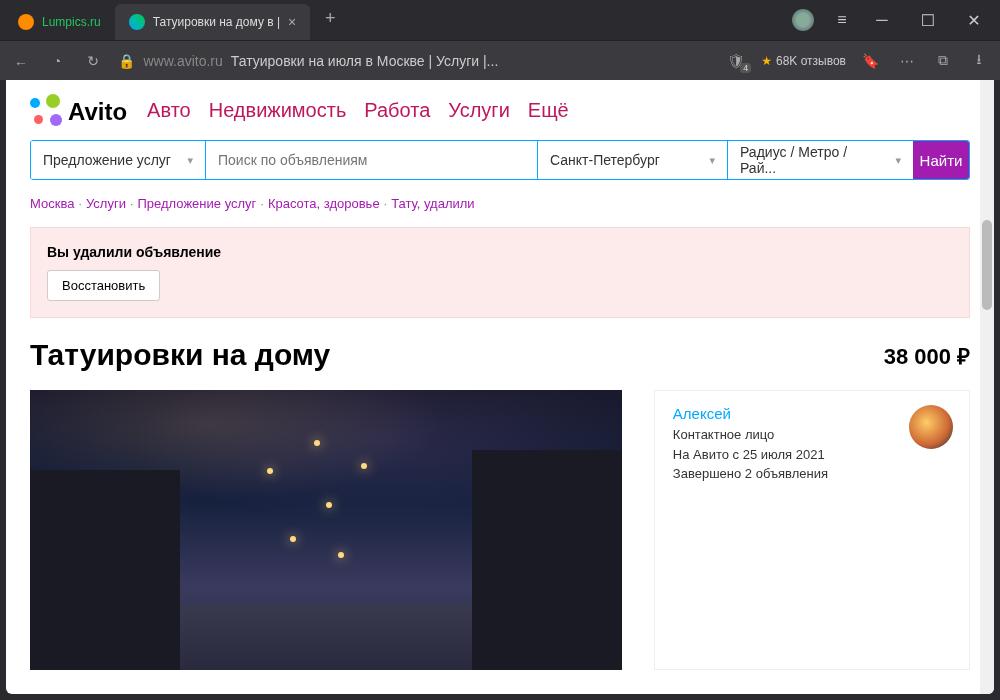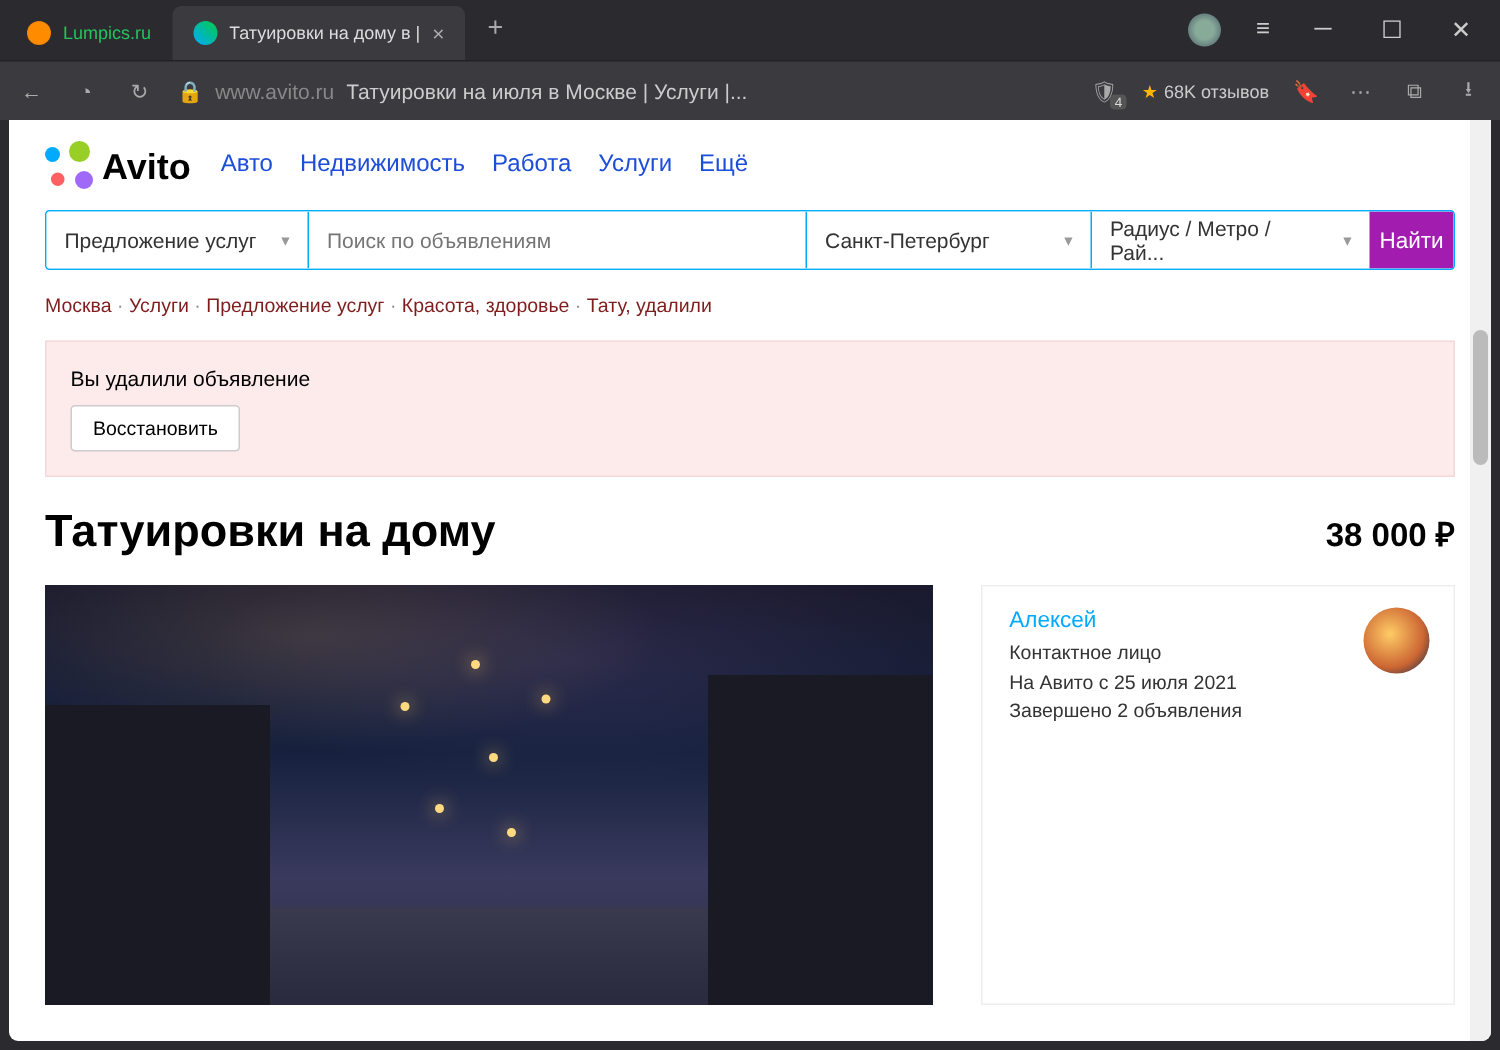--- a/index.html
+++ b/index.html
@@ -32,35 +32,35 @@
 .logo-row{display:flex;align-items:center;gap:20px;margin-bottom:14px}
 .logo{display:flex;align-items:flex-end;gap:6px}
 .logo-dots{width:32px;height:32px;position:relative}
 .logo-dots span{position:absolute;border-radius:50%}
 .d1{width:10px;height:10px;background:#0af;left:0;top:4px}
 .d2{width:14px;height:14px;background:#97cf26;right:2px;top:0}
 .d3{width:9px;height:9px;background:#ff6163;left:4px;bottom:2px}
 .d4{width:12px;height:12px;background:#a169f7;right:0;bottom:0}
 .logo-text{font-size:24px;font-weight:bold;color:#000}
 .nav{display:flex;gap:18px}
-.nav a{color:#1d4ed8;font-size:16px;text-decoration:none}
+.nav a{color:#be185d;font-size:20px;text-decoration:none}
 .searchbar{display:flex;border:1px solid #0af;border-radius:3px;overflow:hidden;height:40px}
 .sb-seg{border-right:1px solid #0af;display:flex;align-items:center;padding:0 12px;font-size:14px;color:#333;background:#fff}
 .sb-seg.sel{justify-content:space-between;gap:10px}
 .sb-seg input{border:none;outline:none;font-size:14px;width:100%}
 .sb-seg .chev{color:#999;font-size:11px}
 .sb-cat{width:175px}
 .sb-search{flex:1}
 .sb-city{width:190px}
 .sb-radius{width:185px;border-right:none}
 .sb-btn{background:#a21caf;color:#fff;border:none;width:56px;font-size:15px;cursor:pointer}
 .crumbs{margin:16px 0;font-size:13px;color:#8c8c8c}
-.crumbs span{color:#7f1d1d}
+.crumbs span{color:#a21caf}
 .notice{background:#fdeaea;border:1px solid #f5d9d9;padding:16px;margin-bottom:20px}
-.notice-title{font-weight:normal;font-size:14px;color:#000;margin-bottom:10px}
+.notice-title{font-weight:bold;font-size:14px;color:#000;margin-bottom:10px}
 .notice-btn{background:#fff;border:1px solid #ccc;padding:7px 14px;font-size:13px;border-radius:3px;cursor:pointer}
 .item-hdr{display:flex;justify-content:space-between;align-items:center;margin:8px 0 18px}
 .item-title{font-size:30px;font-weight:bold;color:#000}
 .item-price{font-size:22px;font-weight:bold;color:#000}
 .item-body{display:flex;gap:12px}
 .gallery{width:600px;height:280px;background:linear-gradient(180deg,#1a1a2e 0%,#16213e 40%,#3a3a5e 70%,#2a2a3e 100%);position:relative;overflow:hidden}
 .gallery::before{content:"";position:absolute;left:0;right:0;top:0;height:60%;background:radial-gradient(ellipse at 30% 20%,rgba(255,200,120,.15),transparent 40%),radial-gradient(ellipse at 60% 30%,rgba(200,150,255,.1),transparent 50%)}
 .bld{position:absolute;bottom:0;background:#1a1a24}
 .bld.l{left:0;width:150px;height:200px}
 .bld.r{right:0;width:150px;height:220px}

